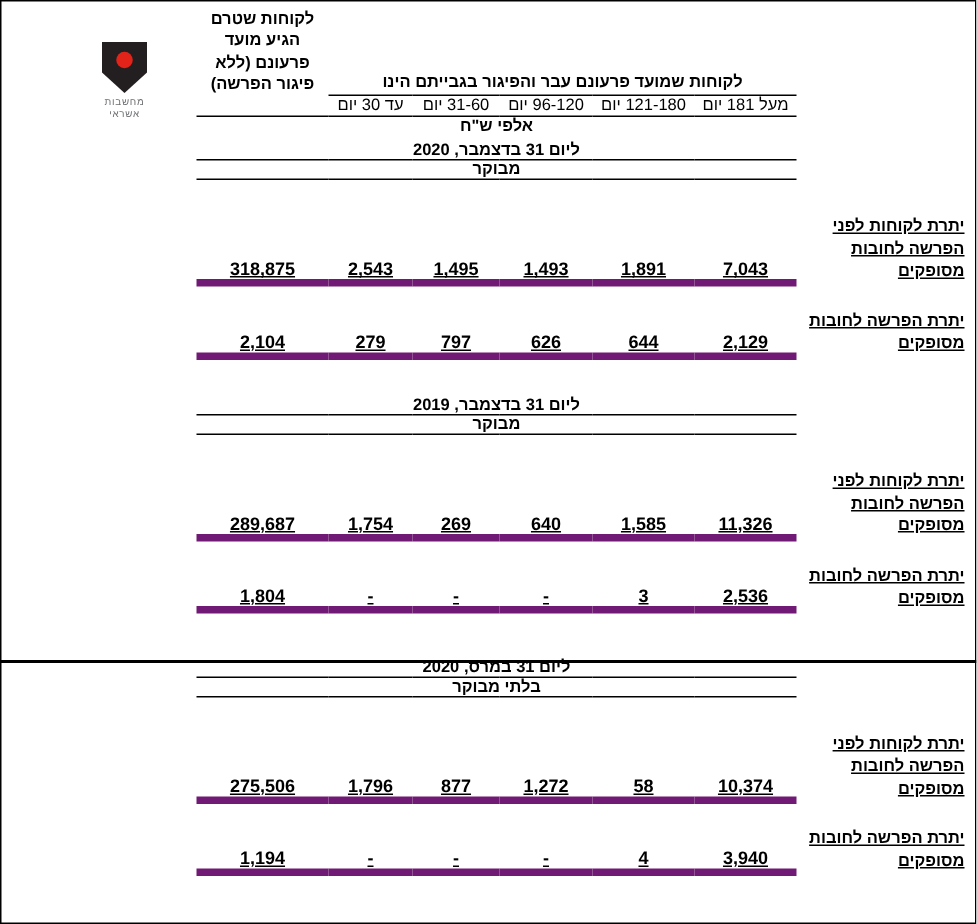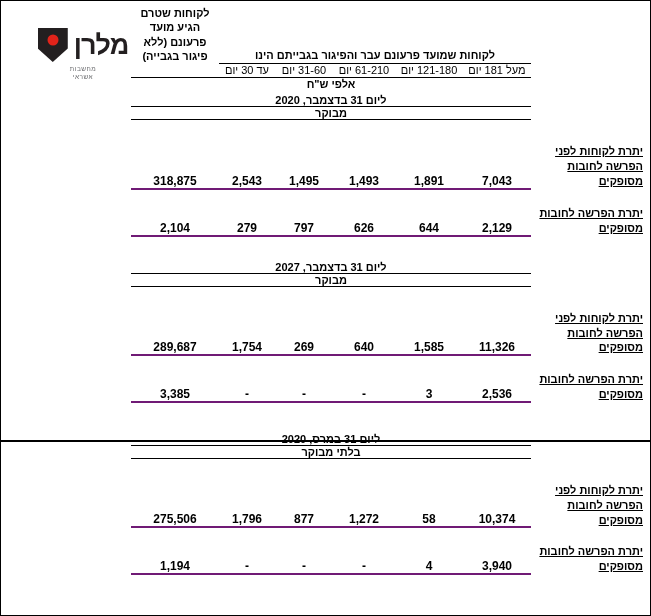--- a/index.html
+++ b/index.html
@@ -59,21 +59,21 @@
   }
   .rowlabel{
     width:112px;text-align:right;font-weight:bold;font-size:11px;line-height:1.35;
     padding-right:4px;padding-bottom:1px;
   }
   .rowlabel u{text-decoration:underline;}
   .num{
     text-align:center;font-weight:bold;font-size:12px;
     padding-bottom:1px;
   }
-  .num.bordered{border-bottom:2px solid #701a75;}
+  .num.bordered{border-bottom:5px solid #701a75;text-decoration:underline;}
   .subtitle{
     text-align:center;font-weight:bold;font-size:11px;padding:1px 0;
   }
   .hr-full{border-bottom:1px solid #000;height:0;font-size:0;line-height:0;}
   .spacer-xs{height:4px;}
   .spacer-md{height:16px;}
   .spacer-lg{height:24px;}
 
   
   .section-divider{
@@ -83,21 +83,20 @@
     position:absolute;inset:0;border:1px solid #000;pointer-events:none;
   }
 </style>
 </head>
 <body>
 
 <div class="page">
 
   <div class="logo-area">
     <div class="logo-row">
-      <span class="logo-word">מלרן</span>
       <span class="logo-mark">
         <span class="shield"></span>
         <span class="dot"></span>
       </span>
     </div>
     <div class="logo-sub">
       <span>מחשבות</span><br>
       <span>אשראי</span>
     </div>
   </div>
@@ -110,33 +109,33 @@
       <col style="width:62px">
       <col style="width:58px">
       <col style="width:56px">
       <col style="width:88px">
     </colgroup>
 
     <tbody>
         <tr>
       <td></td>
       <td class="grouphead" colspan="5">לקוחות שמועד פרעונם עבר והפיגור בגבייתם הינו</td>
-      <td class="grouphead" rowspan="2">לקוחות שטרם הגיע מועד פרעונם (ללא פיגור בגבייה)</td>
+      <td class="grouphead" rowspan="2">לקוחות שטרם הגיע מועד פרעונם (ללא פיגור הפרשה)</td>
     </tr>
 
     <tr>
       <td></td>
       <td class="hr-full" colspan="5"></td>
     </tr>
 
     <tr>
       <td></td>
       <td class="colhead">מעל 181 יום</td>
       <td class="colhead">121-180 יום</td>
-      <td class="colhead">61-210 יום</td>
+      <td class="colhead">96-120 יום</td>
       <td class="colhead">31-60 יום</td>
       <td class="colhead">עד 30 יום</td>
       <td></td>
     </tr>
 
     <tr>
       <td></td>
       <td class="hr-full" colspan="6"></td>
     </tr>
 
@@ -193,21 +192,21 @@
       <td class="num bordered">279</td>
       <td class="num bordered">2,104</td>
     </tr>
 
     <tr>
           <td class="spacer-lg" colspan="7"></td>
         </tr>
 
     <tr>
       <td></td>
-      <td class="subtitle" colspan="6">ליום 31 בדצמבר, 2027</td>
+      <td class="subtitle" colspan="6">ליום 31 בדצמבר, 2019</td>
     </tr>
     <tr>
       <td></td>
       <td class="hr-full" colspan="6"></td>
     </tr>
     <tr>
       <td></td>
       <td class="subtitle" colspan="6">מבוקר</td>
     </tr>
     <tr>
@@ -233,21 +232,21 @@
           <td class="spacer-md" colspan="7"></td>
         </tr>
 
     <tr>
       <td class="rowlabel"><u>יתרת הפרשה לחובות מסופקים</u></td>
       <td class="num bordered">2,536</td>
       <td class="num bordered">3</td>
       <td class="num bordered">-</td>
       <td class="num bordered">-</td>
       <td class="num bordered">-</td>
-      <td class="num bordered">3,385</td>
+      <td class="num bordered">1,804</td>
     </tr>
 
     <tr>
           <td style="height:30px" colspan="7"></td>
         </tr>
 
     <tr>
       <td></td>
       <td class="subtitle" colspan="6">ליום 31 במרס, 2020</td>
     </tr>

